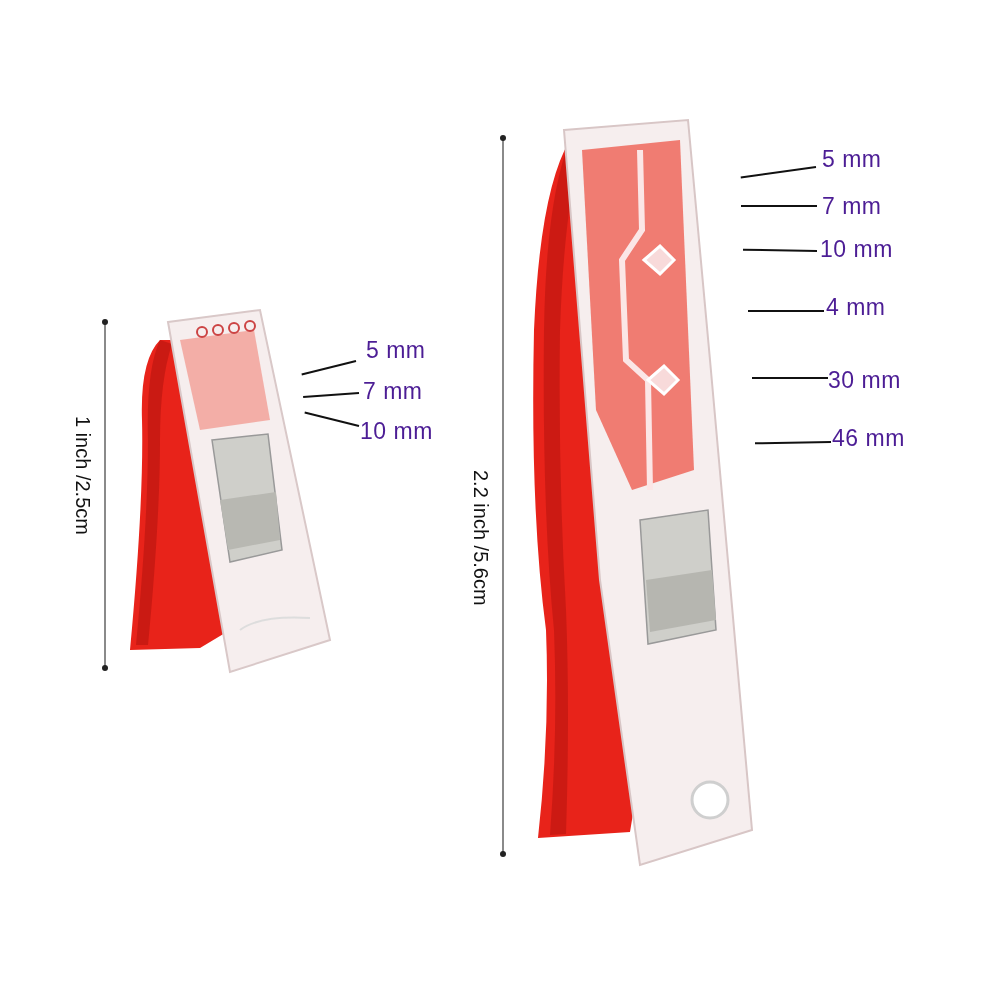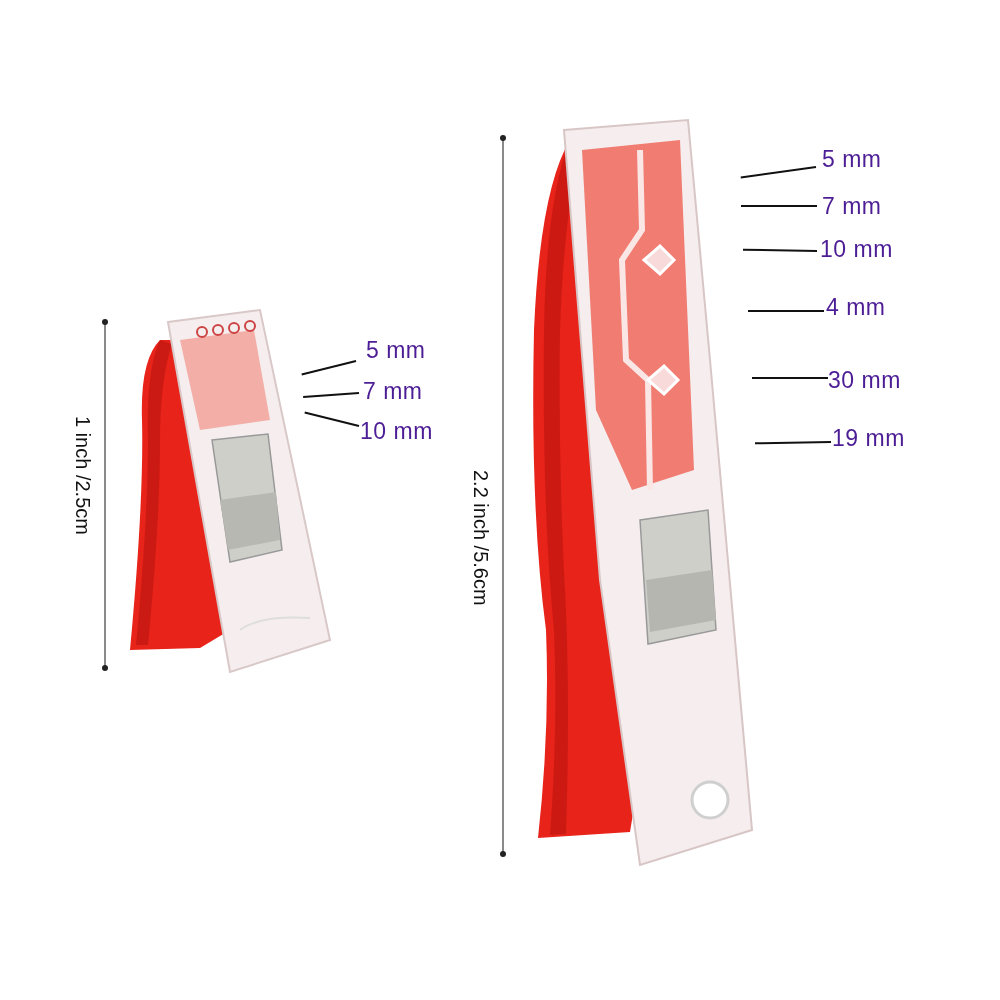--- a/index.html
+++ b/index.html
@@ -67,13 +67,13 @@
 <div class="mm-label" style="left:822px; top:146px;">5 mm</div>
 <div class="tick" style="left:741px; top:205px; width:76px;"></div>
 <div class="mm-label" style="left:822px; top:193px;">7 mm</div>
 <div class="tick" style="left:743px; top:250px; width:74px; transform:rotate(1deg);"></div>
 <div class="mm-label" style="left:820px; top:236px;">10 mm</div>
 <div class="tick" style="left:748px; top:310px; width:76px;"></div>
 <div class="mm-label" style="left:826px; top:294px;">4 mm</div>
 <div class="tick" style="left:752px; top:377px; width:76px;"></div>
 <div class="mm-label" style="left:828px; top:367px;">30 mm</div>
 <div class="tick" style="left:755px; top:441px; width:76px; transform:rotate(-1deg);"></div>
-<div class="mm-label" style="left:832px; top:425px;">19 mm</div>
+<div class="mm-label" style="left:832px; top:425px;">46 mm</div>
 
 </body></html>

